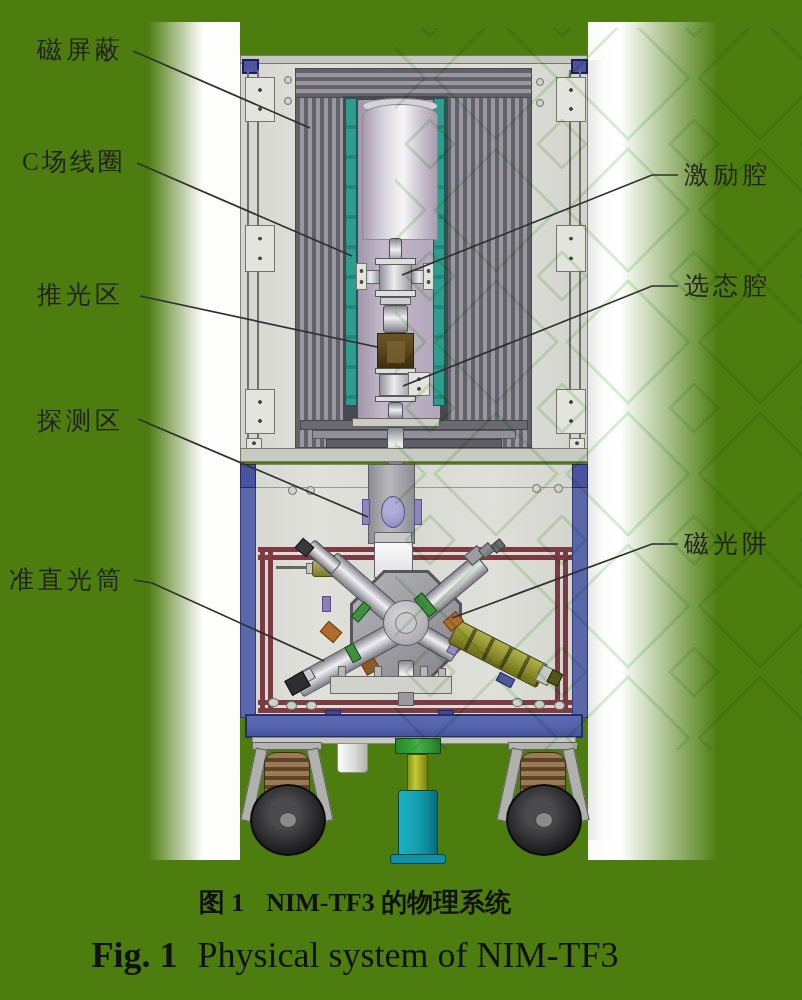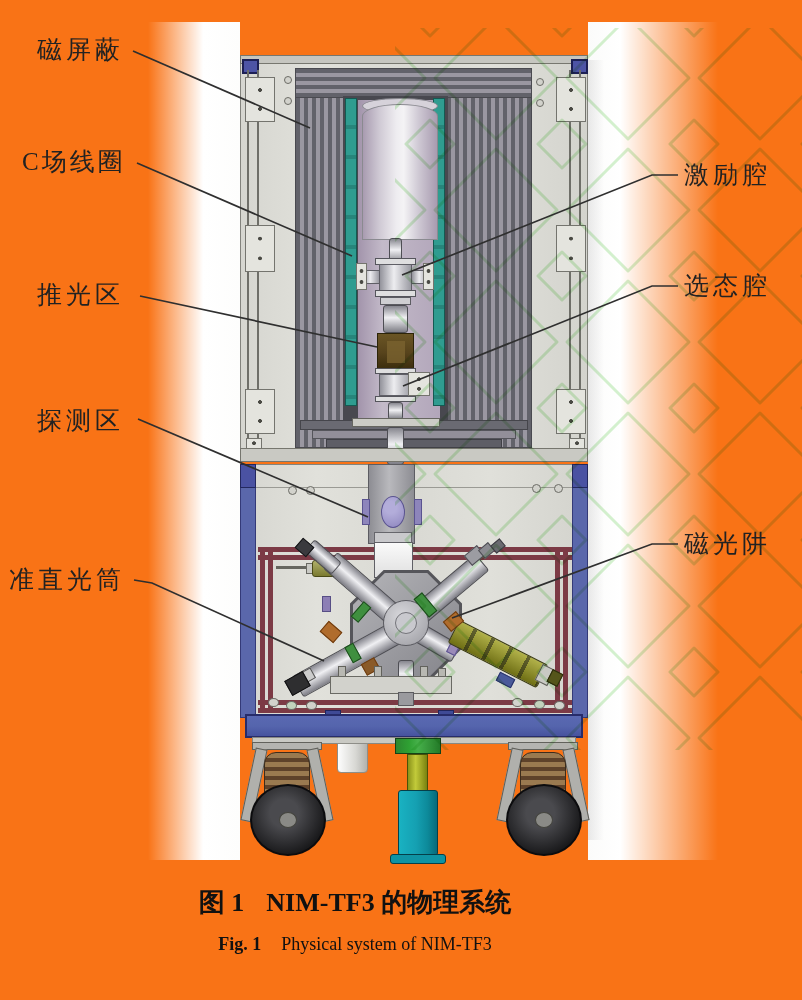--- a/index.html
+++ b/index.html
@@ -1,16 +1,16 @@
 <!DOCTYPE html>
 <html style="--leader-line: #2f2f2f; --pattern-green: #b7e8af; --teal-coil: #2f9c90; --maroon-frame: #7c3a45; --base-blue: #5565ad; --jack-green: #2fa133; --jack-teal: #15a0b2; --push-brown: #57431c;"><head>
 <meta charset="utf-8">
 <style>
   html,body{margin:0;padding:0;}
-  #page{position:relative;width:802px;height:1000px;background:#f97316;overflow:hidden;
+  #page{position:relative;width:802px;height:1000px;background:#4d7c0f;overflow:hidden;
         font-family:"Liberation Serif",serif;}
   .abs{position:absolute;}
   
   .band-left{left:148px;top:22px;width:92px;height:838px;
     background:linear-gradient(90deg,rgba(255,255,255,0),#ffffff 60%,#fdfdfc);}
   .band-right{left:588px;top:22px;width:130px;height:838px;
     background:linear-gradient(90deg,#fbfbfa,#ffffff 25%,rgba(255,255,255,0));}
   .edge-shadow{left:588px;top:60px;width:16px;height:780px;
     background:linear-gradient(90deg,rgba(60,60,70,.10),rgba(60,60,70,0));}
   
@@ -26,21 +26,21 @@
   .maroon{background:var(--maroon-frame,#7c3a45);}
   .orange{background:#b06c2c;border:1px solid #6e3c10;box-sizing:border-box;}
   .greenbit{background:#3f8f3f;border:1px solid #1d4a1d;box-sizing:border-box;}
   .teal-strip{background:repeating-linear-gradient(180deg,var(--teal-coil,#2f9c90) 0 26px,#27857b 26px 30px);
     border:1px solid #145a52;box-sizing:border-box;}
   .callout{position:absolute;font-size:25px;color:#222;letter-spacing:4px;white-space:nowrap;line-height:1.1;}
   #caption{position:absolute;left:0;top:885px;width:802px;height:115px;text-align:center;
     padding-right:92px;box-sizing:border-box;color:#111;}
   .cap-cn{font-size:26px;font-weight:bold;}
   .cap-cn .t{margin-left:22px;}
-  .cap-en{margin-top:14px;font-size:18px;}
+  .cap-en{margin-top:14px;font-size:36px;}
   .cap-en .f{font-weight:bold;}
   .cap-en .t{margin-left:20px;}
   svg.overlay{position:absolute;left:0;top:0;}
 </style>
 </head>
 <body>
 
 <div id="page">
 
   <div class="abs band-left"></div>

